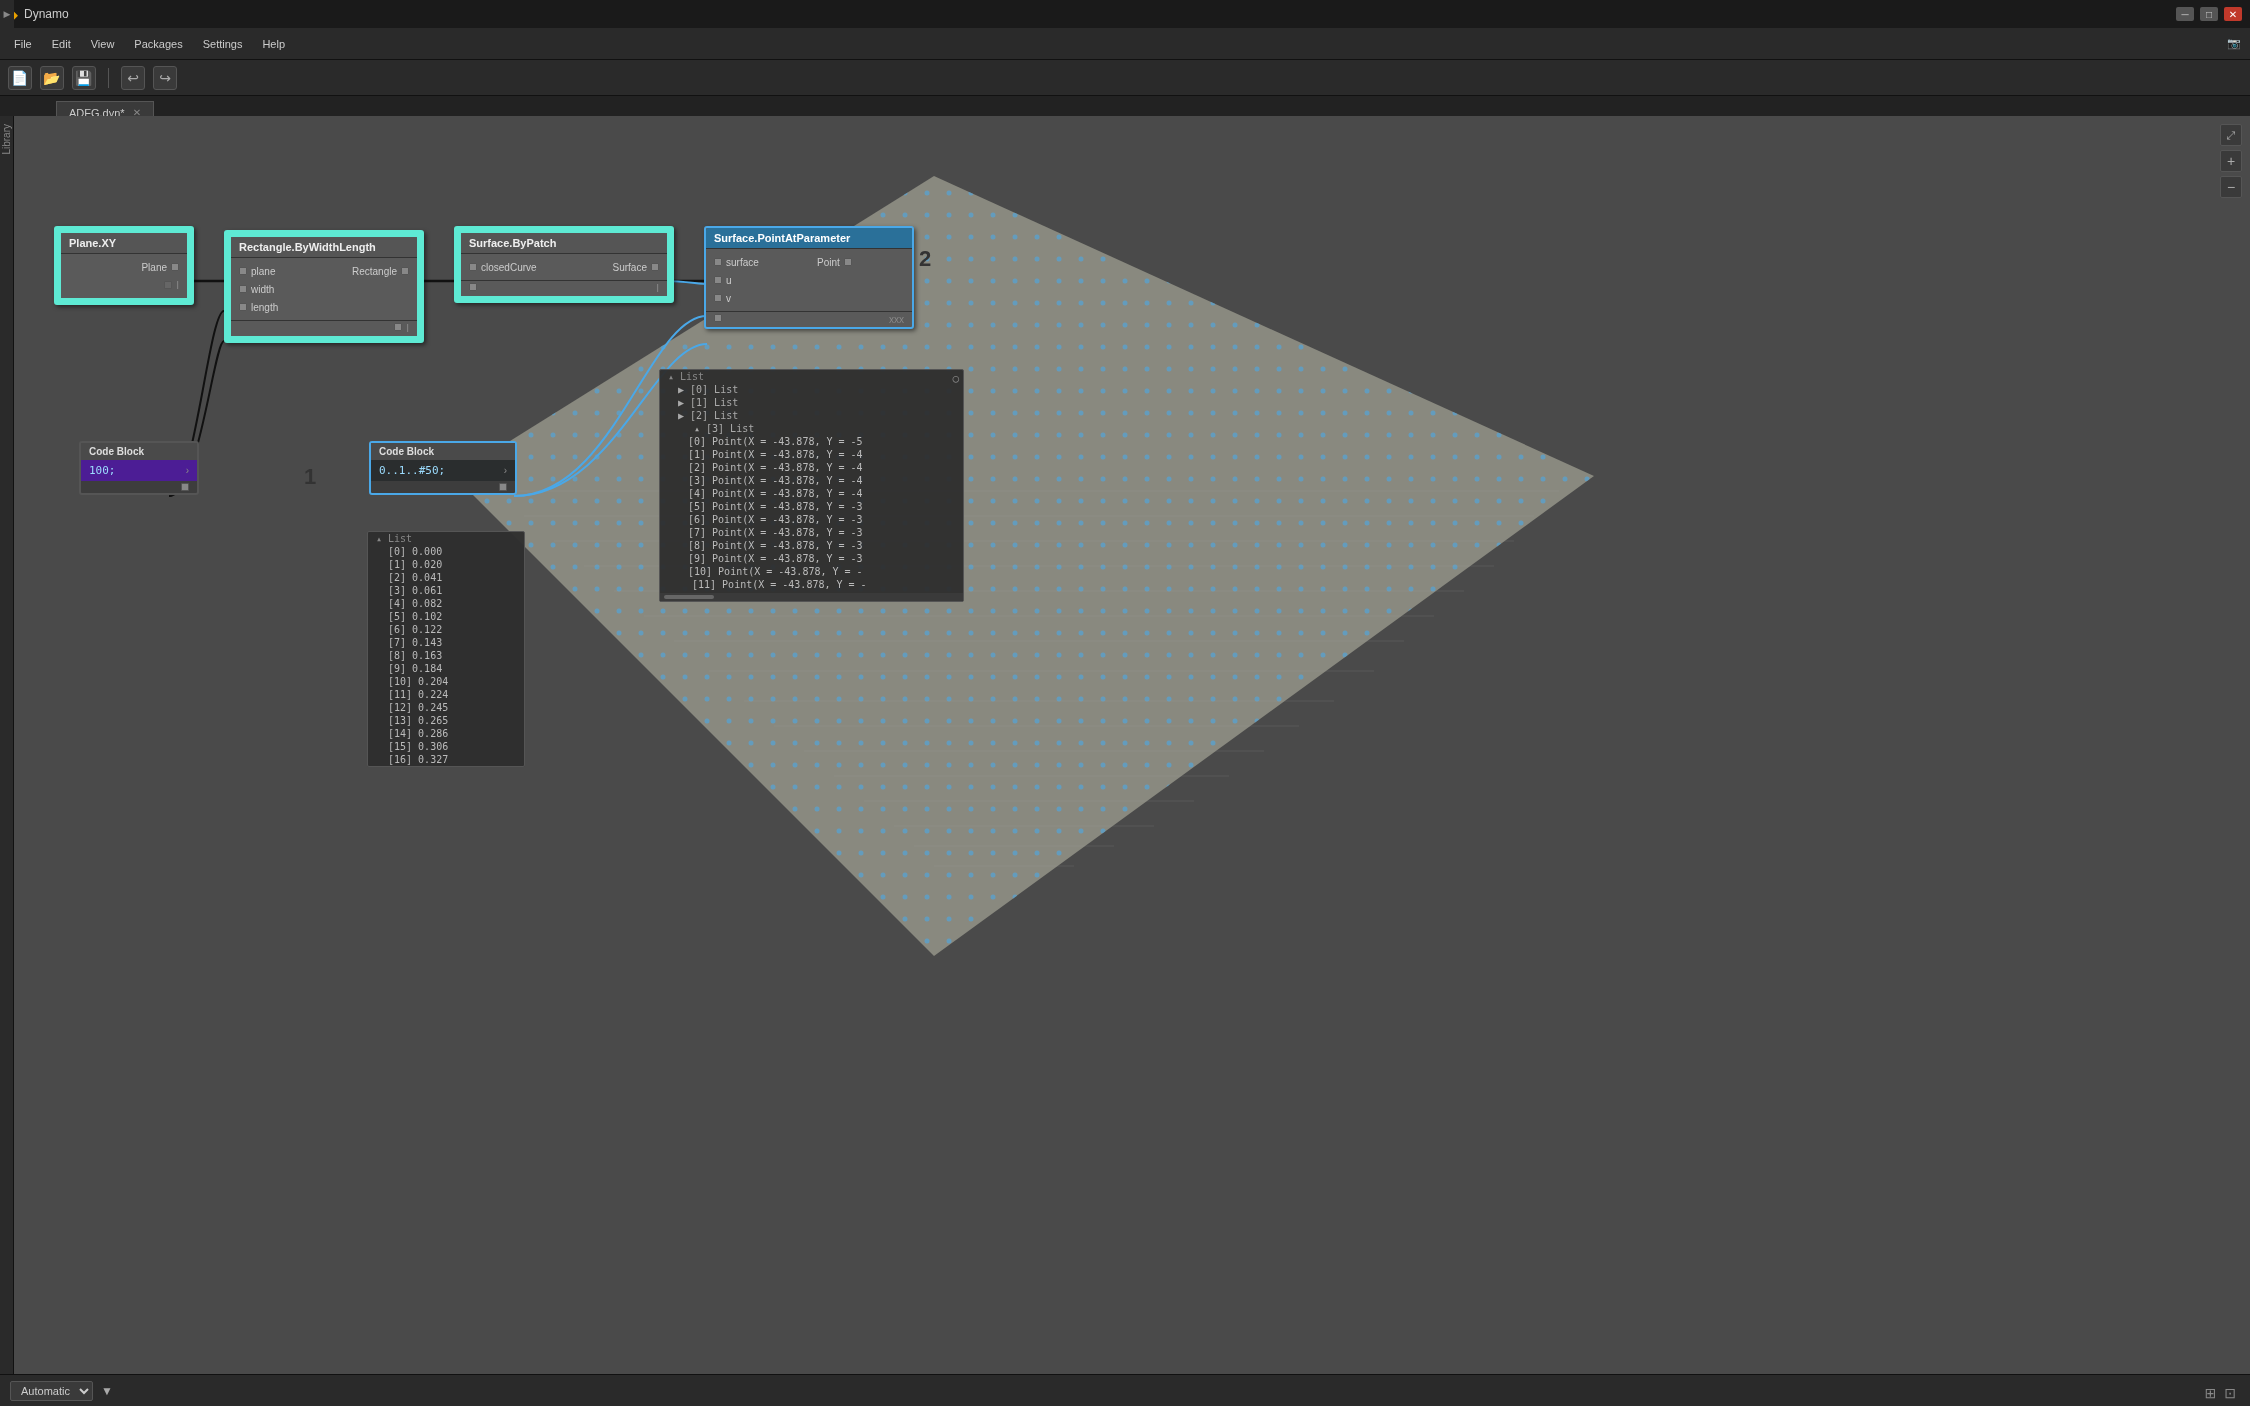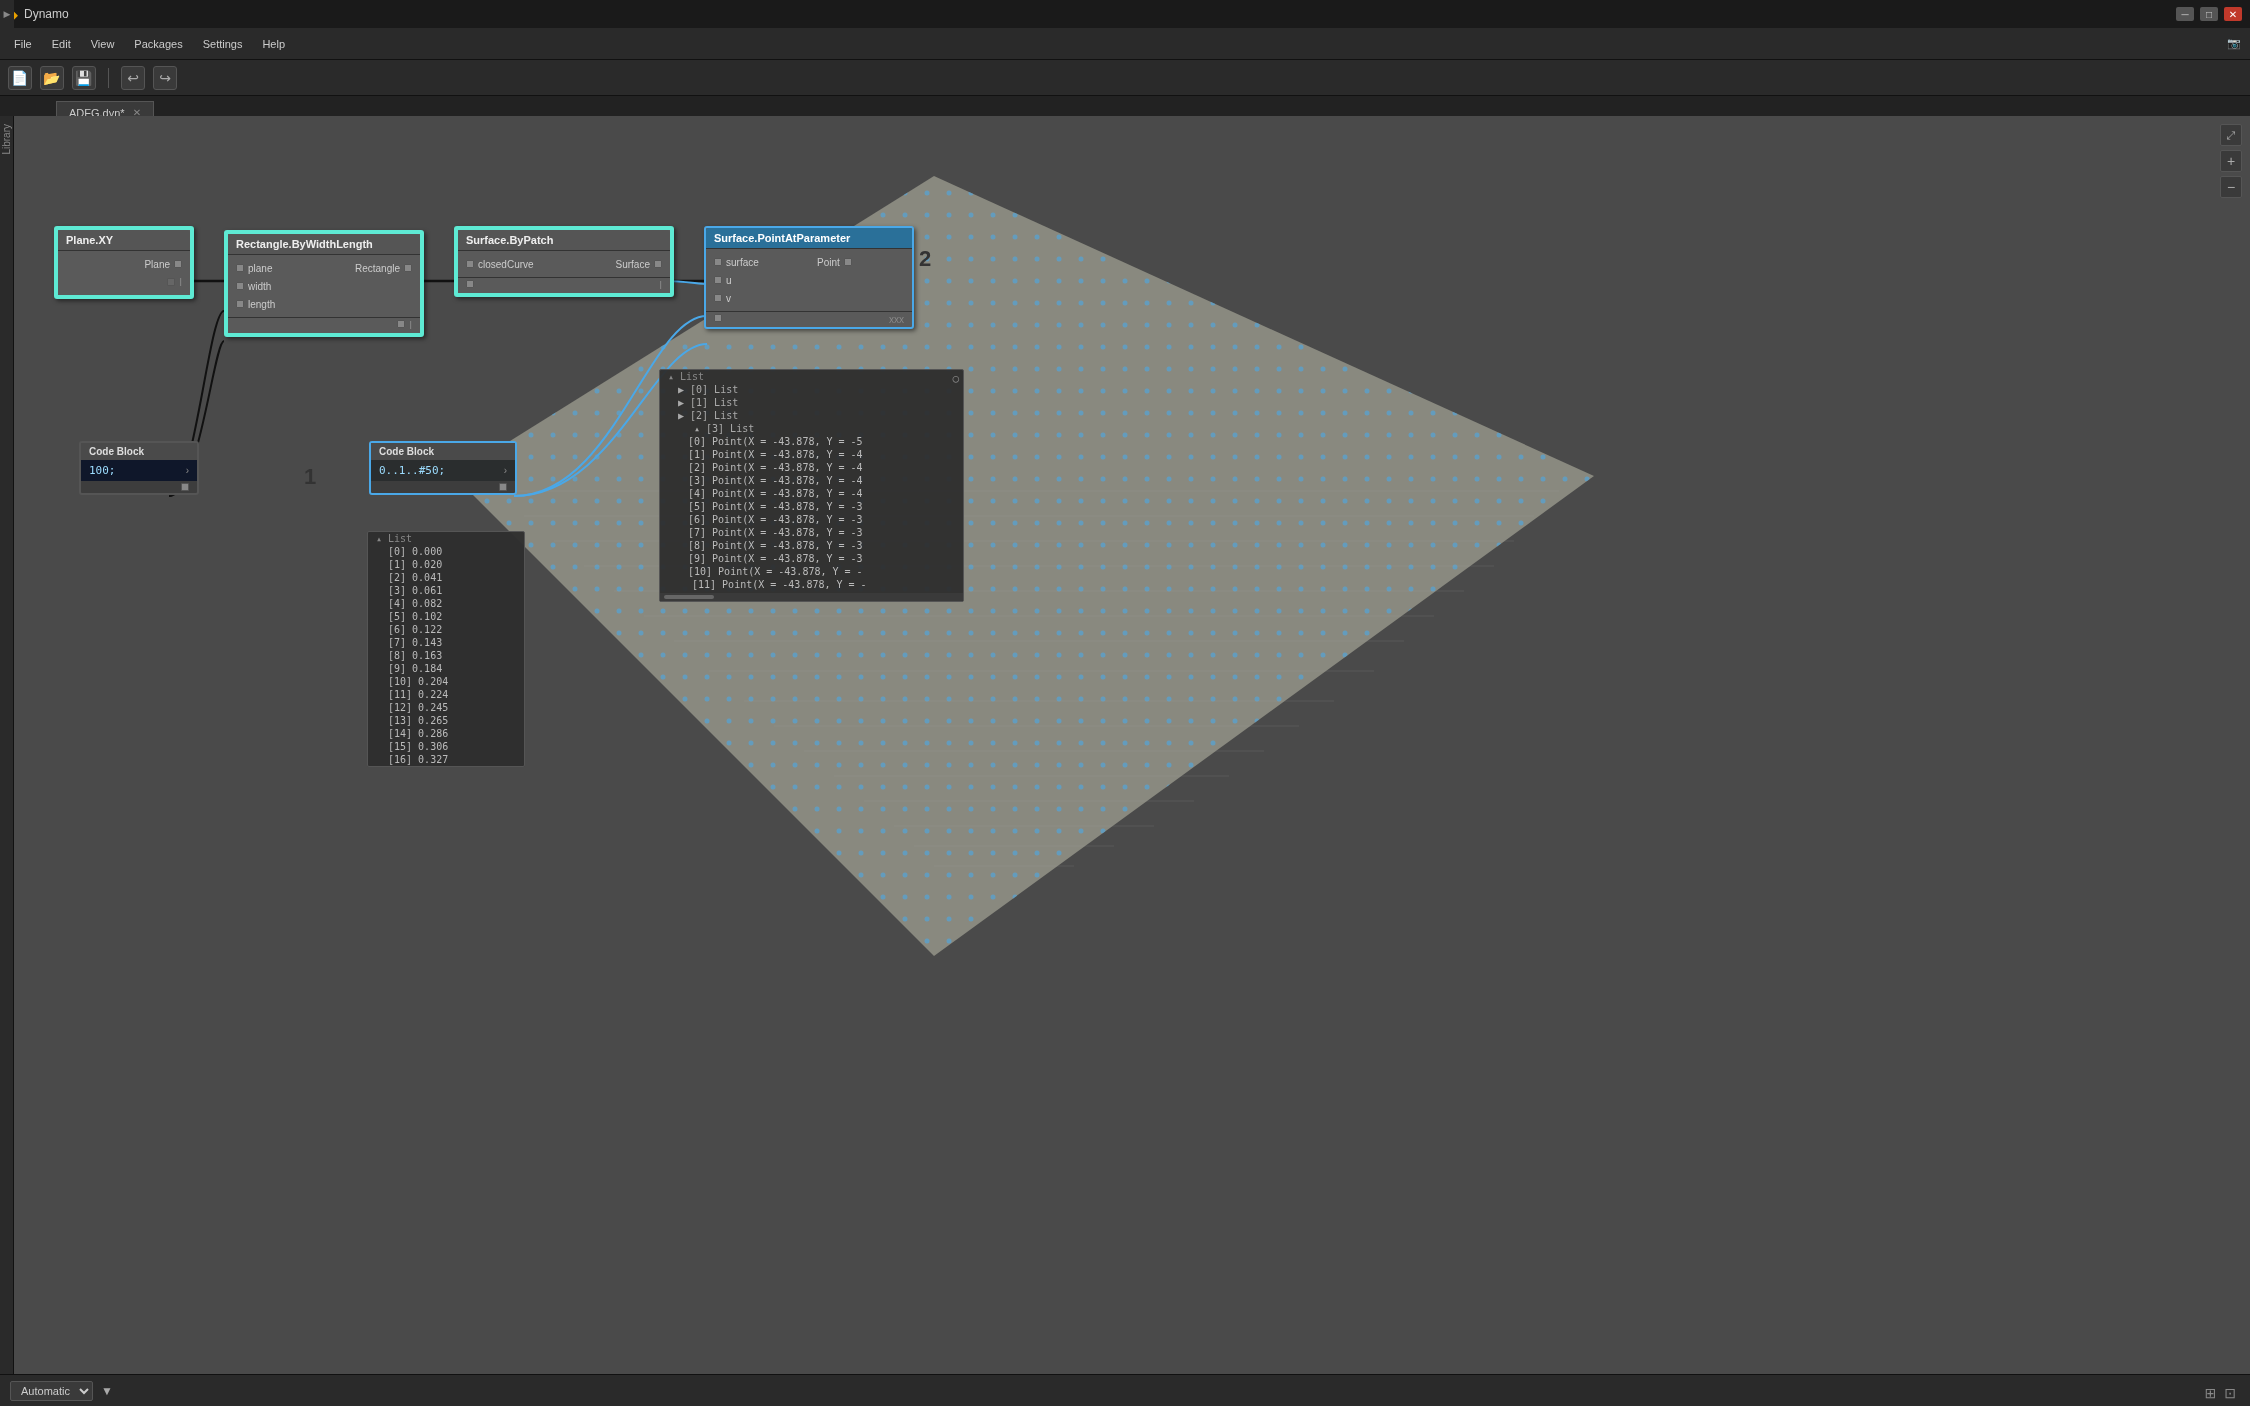--- a/index.html
+++ b/index.html
@@ -109,21 +109,21 @@
       right: 0;
       bottom: 32px;
       background: #4a4a4a;
       overflow: hidden;
     }
 
     
     .node {
       position: absolute;
       background: #5a5a5a;
-      border: 4px solid #5eead4;
+      border: 7px solid #5eead4;
       border-radius: 3px;
       font-size: 11px;
       color: #eee;
       box-shadow: 2px 2px 4px rgba(0,0,0,0.5);
     }
     .node-header {
       background: #555;
       padding: 4px 8px;
       font-weight: bold;
       font-size: 11px;
@@ -440,21 +440,21 @@
       </div>
     </div>
     <div class="node-footer" style="justify-content:space-between;">
       <span class="port-dot"></span>
       <span style="color:#888;font-size:10px;">xxx</span>
     </div>
   </div>
 
   <div class="code-node" style="left:65px;top:325px;width:120px;">
     <div class="code-node-header">Code Block</div>
-    <div class="node-body" style="display:flex;align-items:center;background:#0f172a;padding:4px 8px;">
+    <div class="node-body" style="display:flex;align-items:center;background:#4c1d95;padding:4px 8px;">
       <span style="color:#9cdcfe;font-family:Consolas,monospace;font-size:11px;flex:1;">100;</span>
       <span style="color:#888;font-size:10px;">›</span>
     </div>
     <div class="code-node-footer">
       <span class="port-dot"></span>
     </div>
   </div>
 
   <div class="code-node" style="left:355px;top:325px;width:148px;border-color:#4aa8e8;">
     <div class="code-node-header">Code Block</div>

